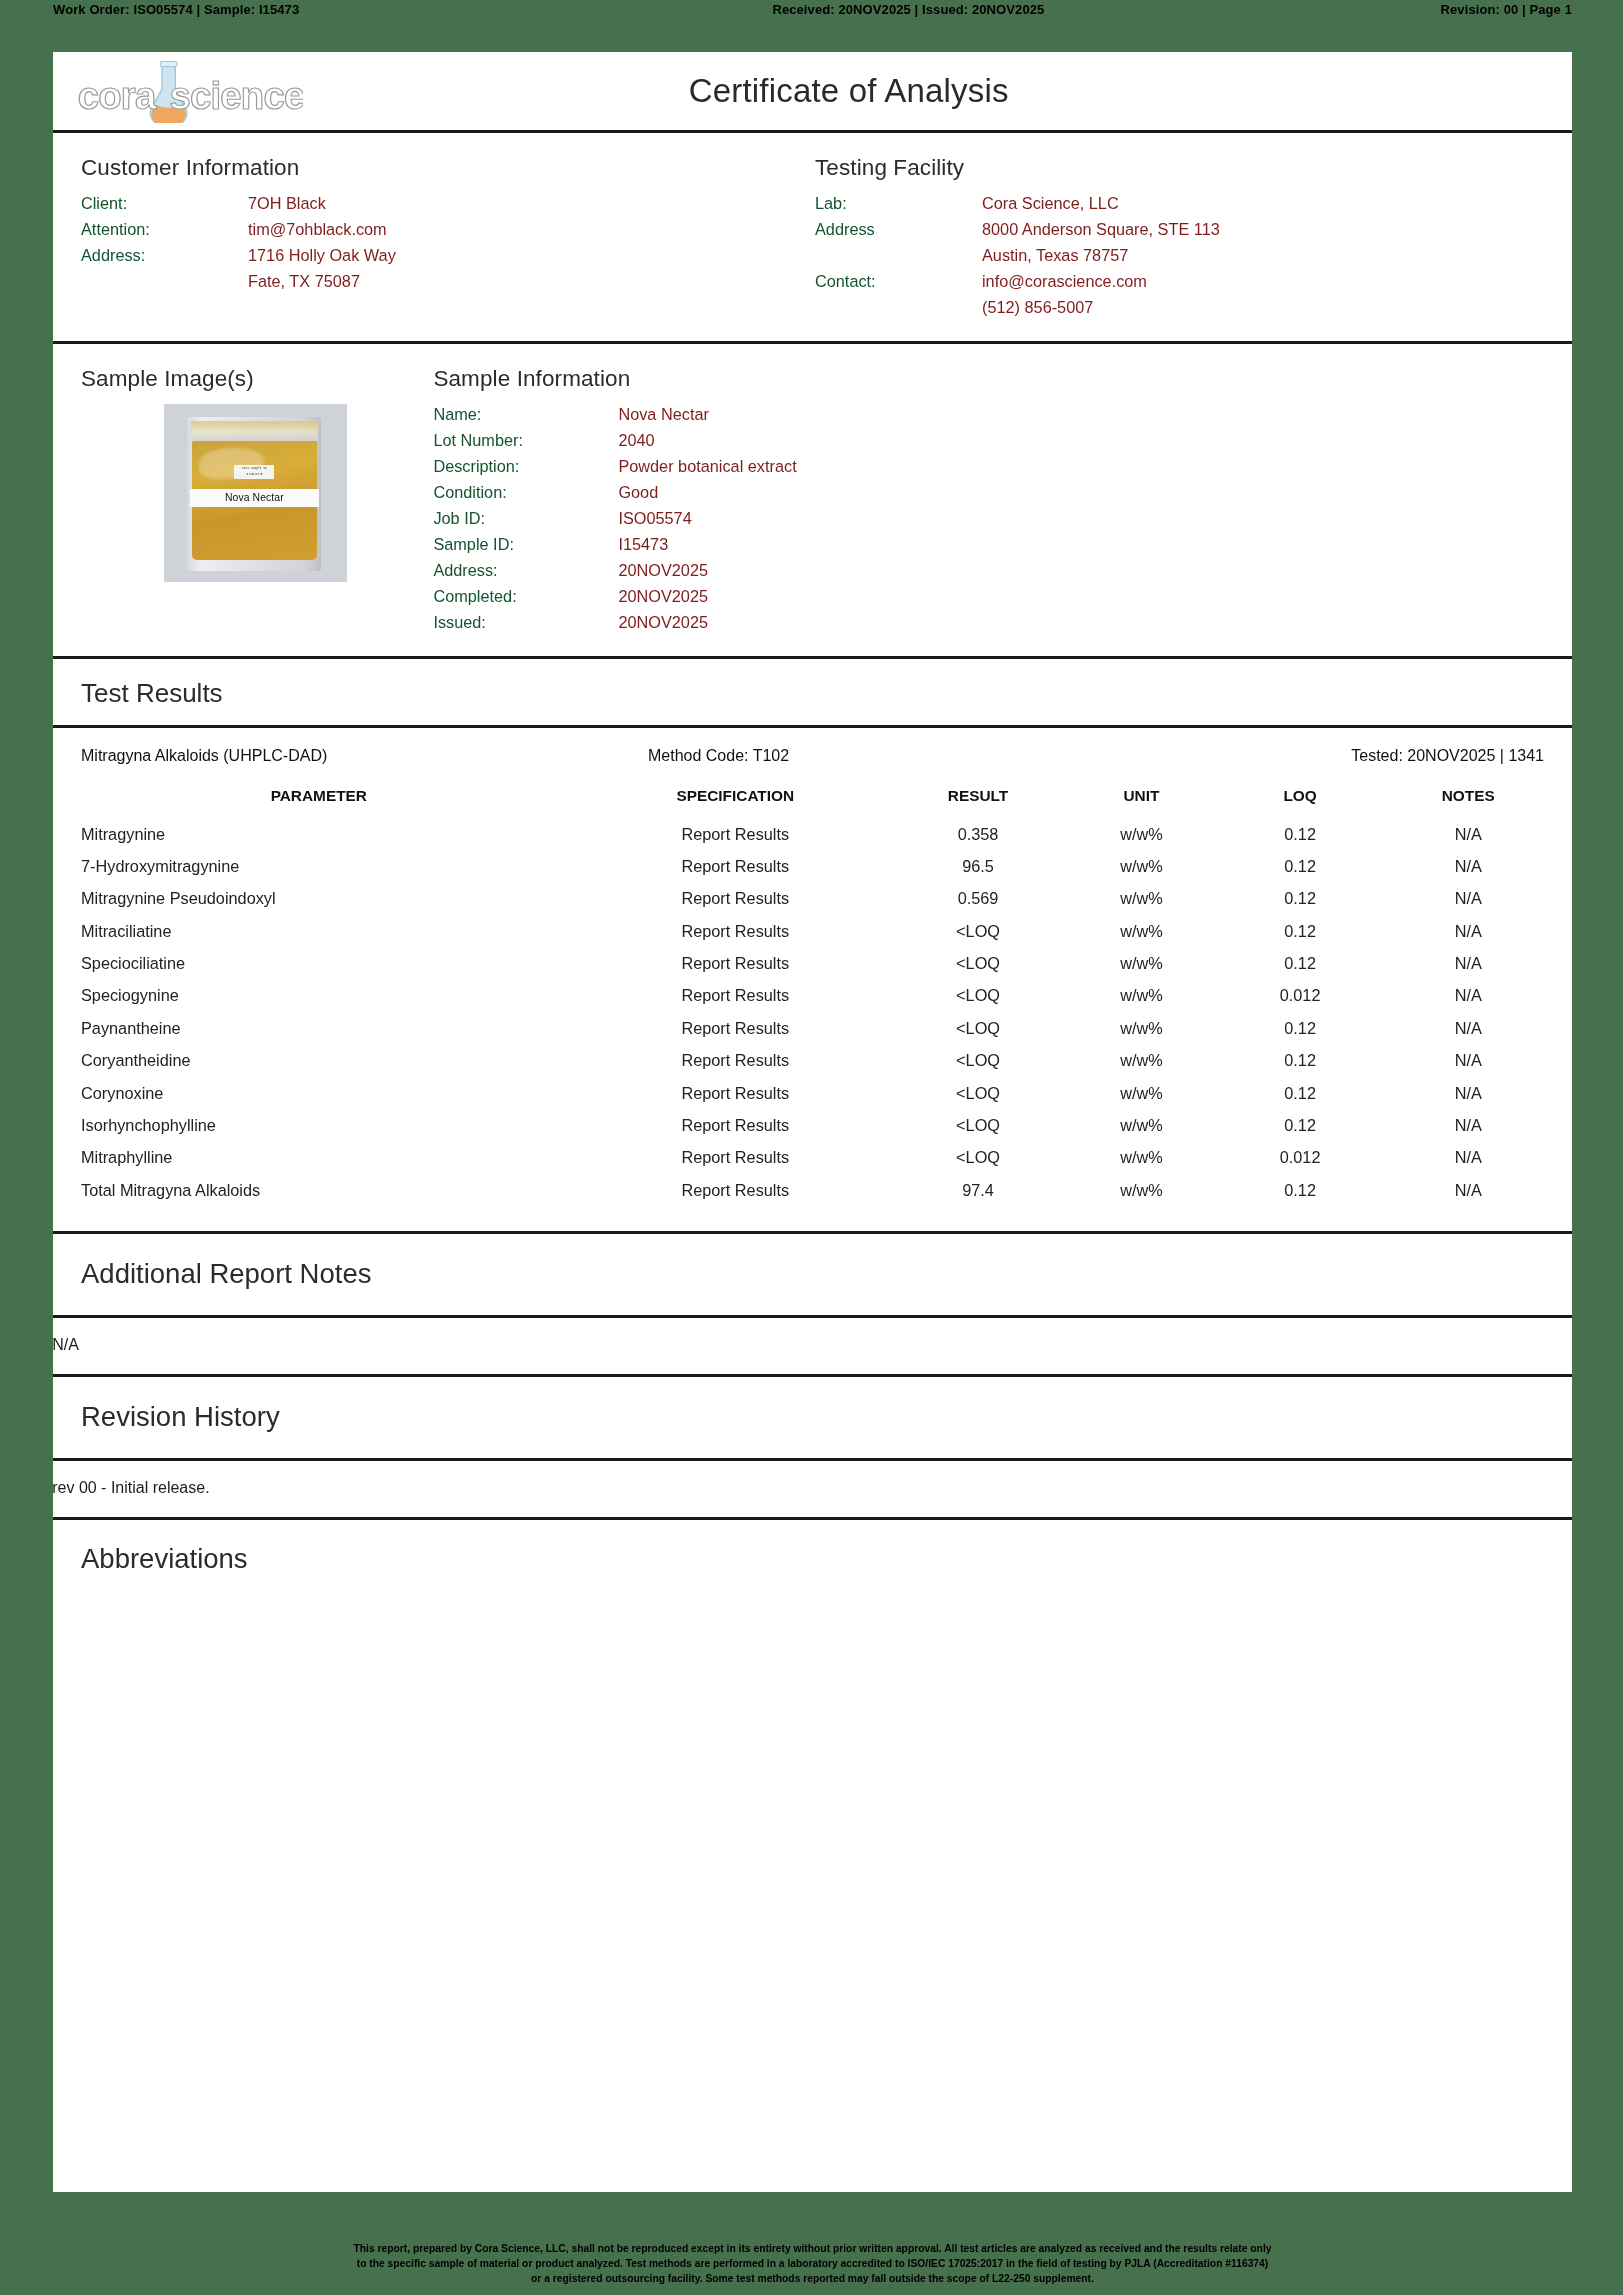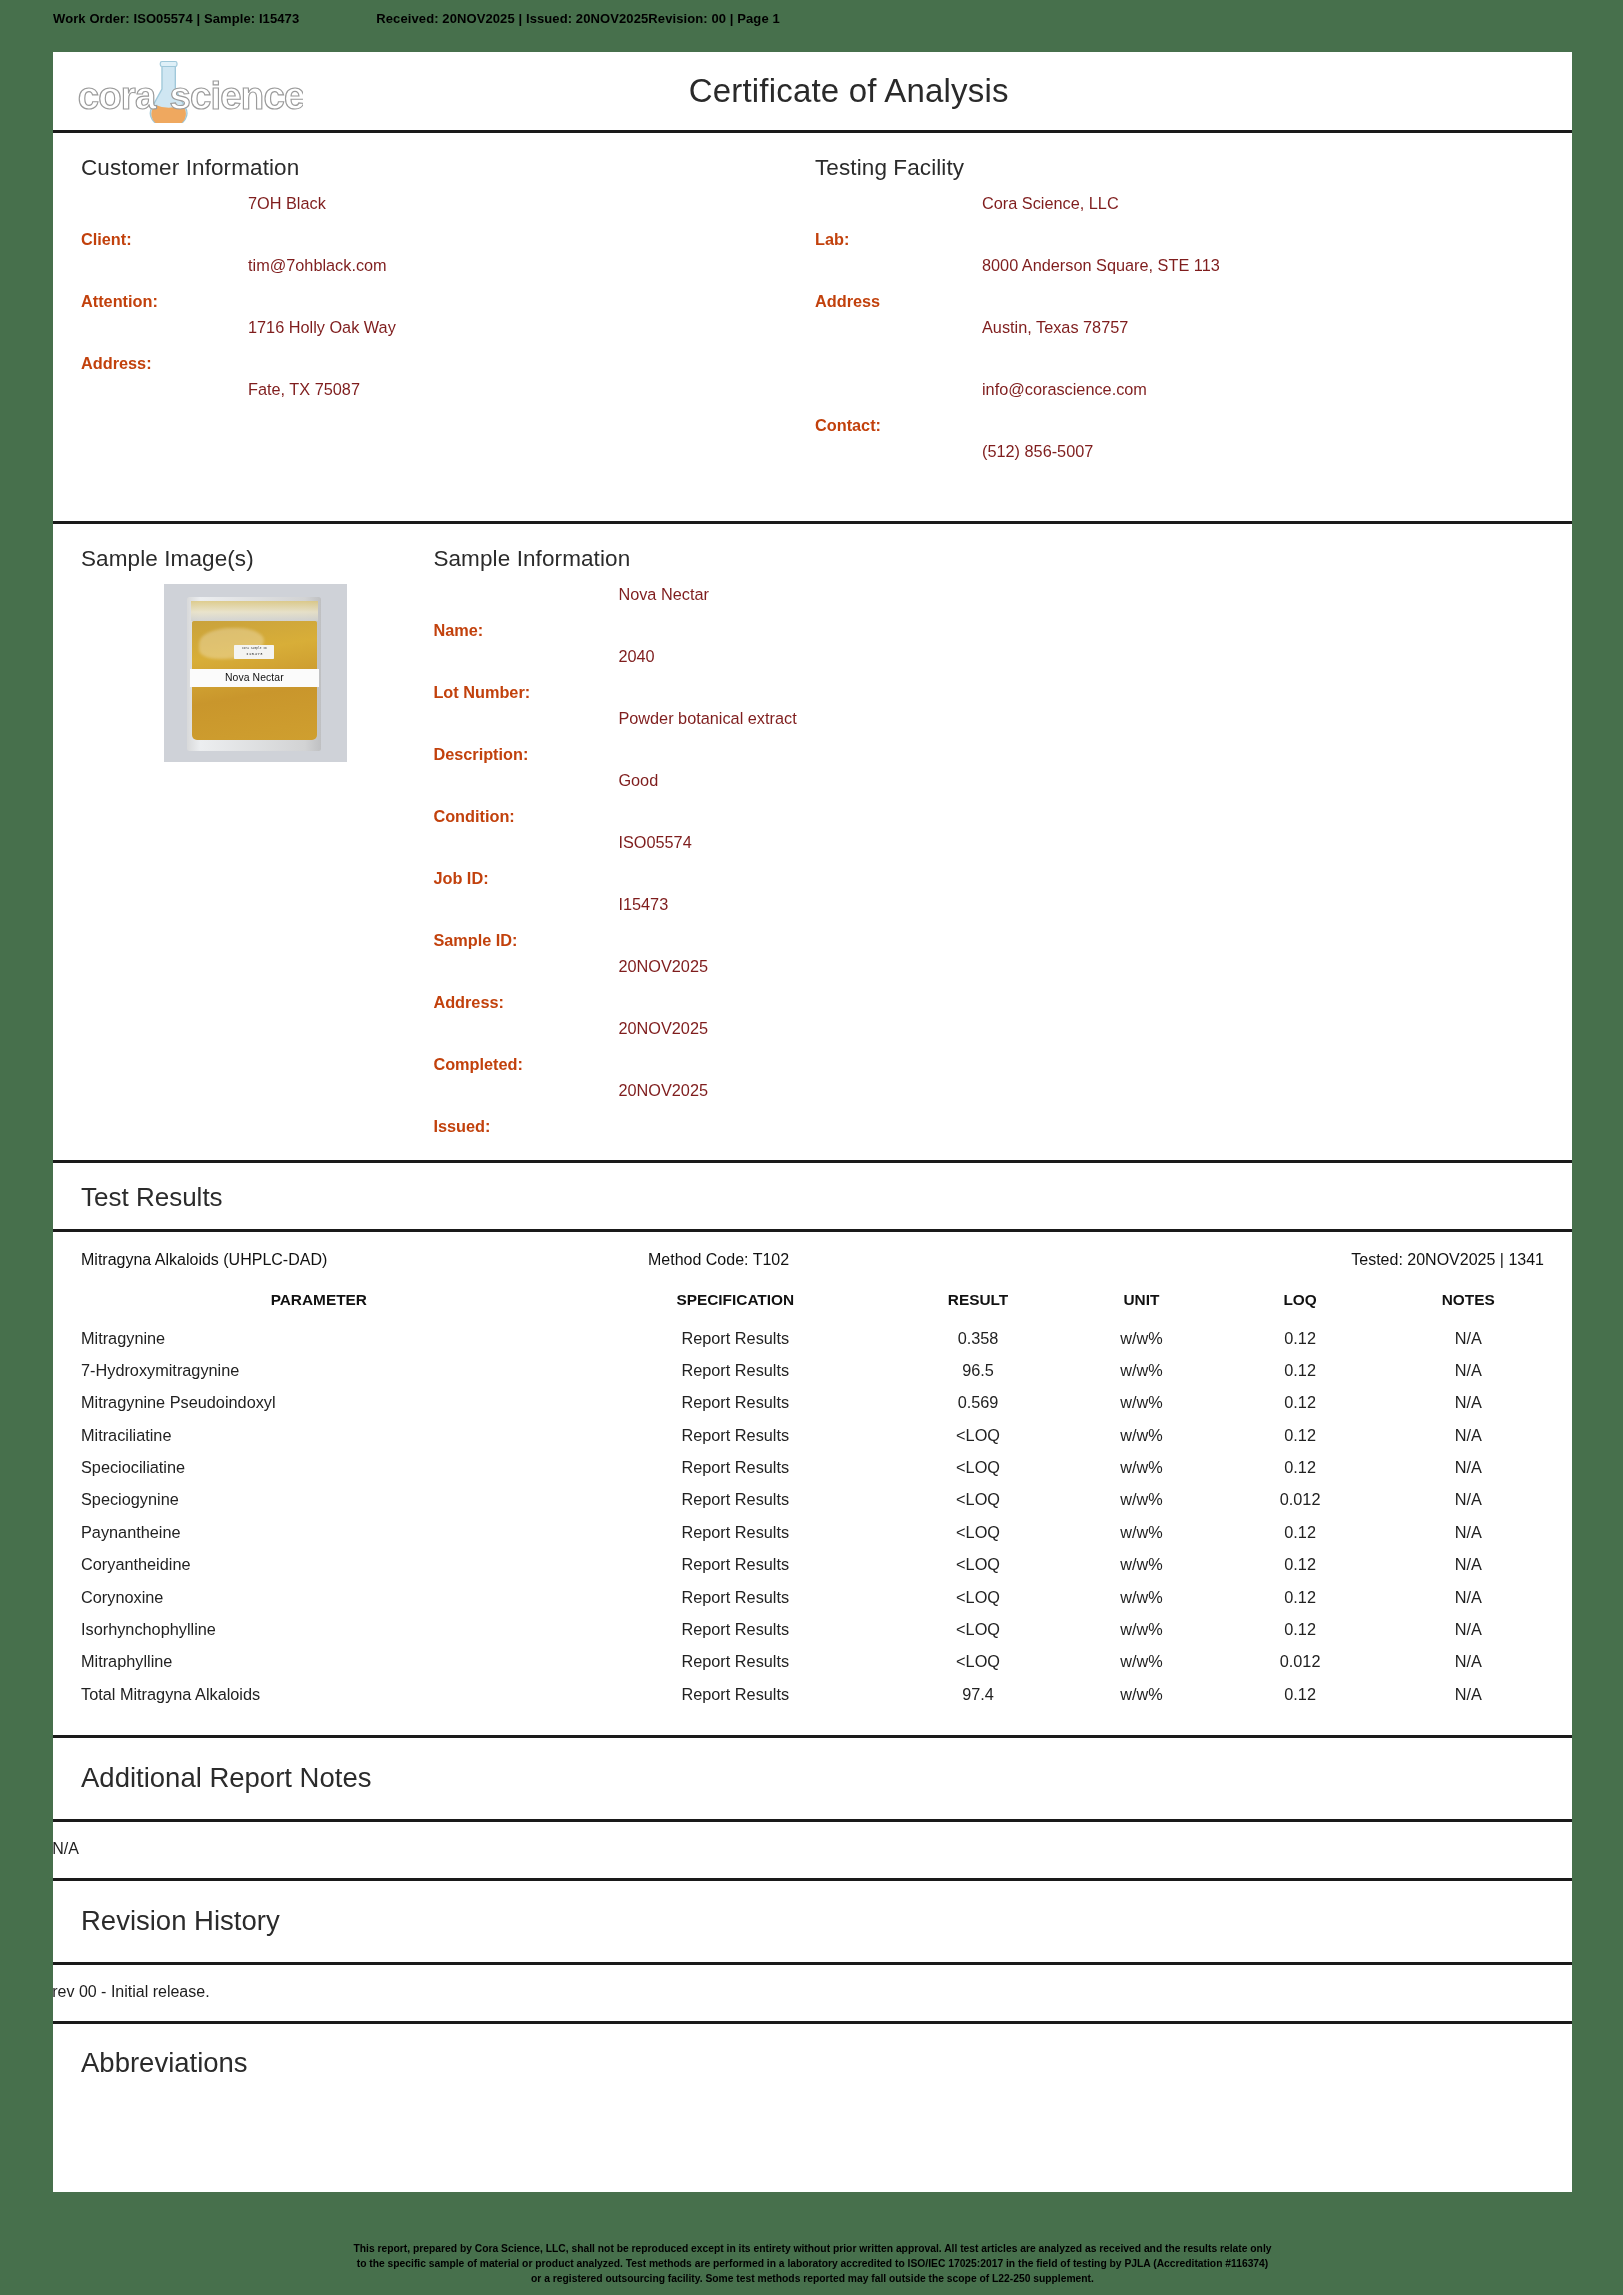--- a/index.html
+++ b/index.html
@@ -17,25 +17,25 @@
     position: relative;
     width: 1624px;
     height: 2295px;
     background: #47704c;
     overflow: hidden;
   }
 
   
   .doc-meta {
     position: absolute;
-    top: 11px;
+    top: 2px;
     left: 53px;
     width: 1519px;
     display: flex;
-    justify-content: flex-start;
+    justify-content: space-between;
     font-size: 13px;
     font-weight: bold;
     color: #000;
     letter-spacing: 0.1px;
   }
   .doc-meta .meta-mid { margin-left: 77px; }
 
   .doc-footer {
     position: absolute;
     left: 53px;
@@ -109,24 +109,23 @@
   .col-right { flex: 1 1 auto; }
 
   .kv {
     display: flex;
     margin-bottom: 4.2px;
     font-size: 16.3px;
     color: #1d1d1d;
     line-height: 1.34;
   }
   .kv .k {
-    font-weight: bold;
+    font-weight: normal;
     flex: 0 0 167px;
-    color: #c2410c;
-    margin-top: 36px;
+    color: #14532d;
   }
   .kv .v { color: #7f1d1d; }
   .kv.cont .k { visibility: hidden; }
 
   .kv.si .k { flex: 0 0 185px; }
 
   
   .sample-row { display: flex; }
   .sample-img-col { width: 334px; flex: 0 0 334px; }
   .sample-info-col { flex: 1 1 auto; padding-left: 18.4px; }

